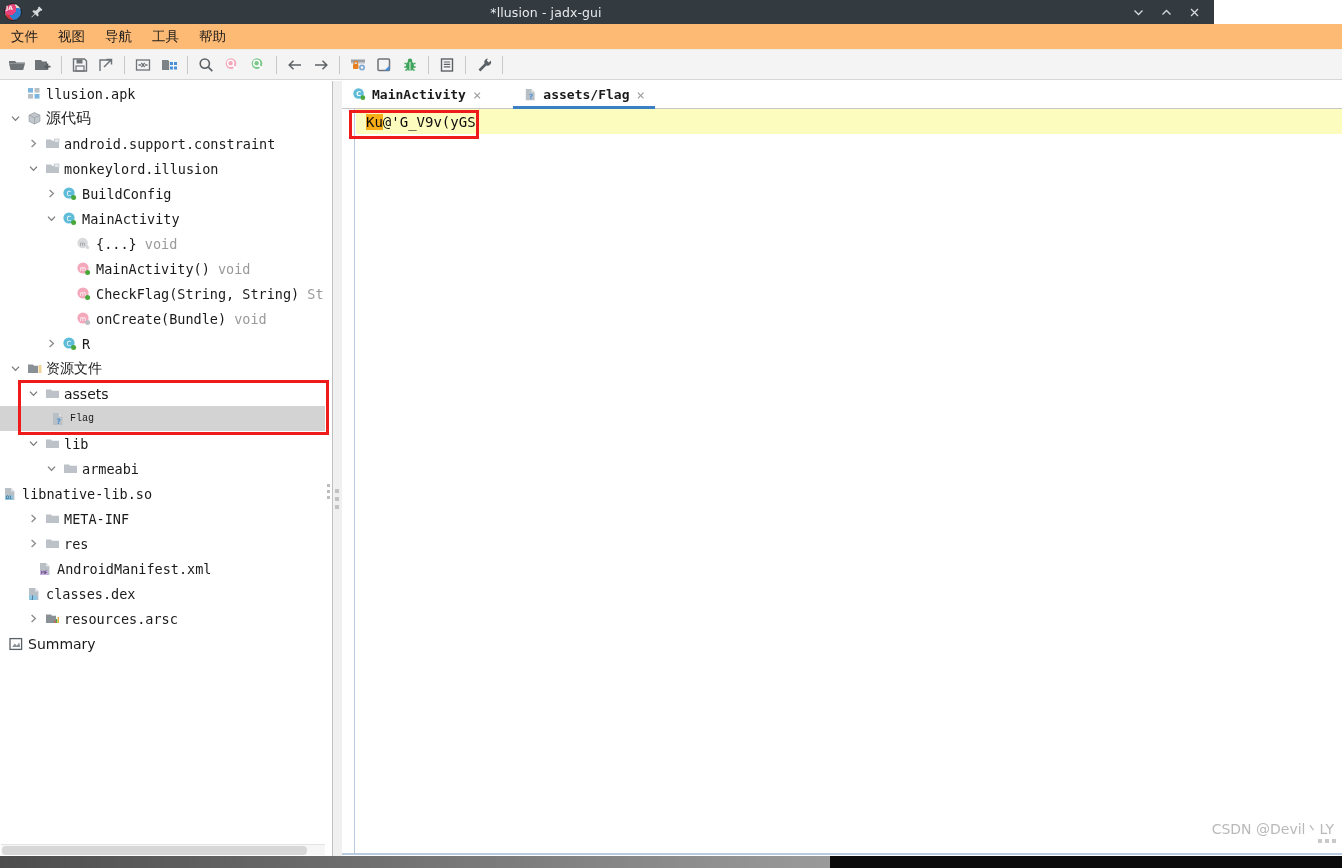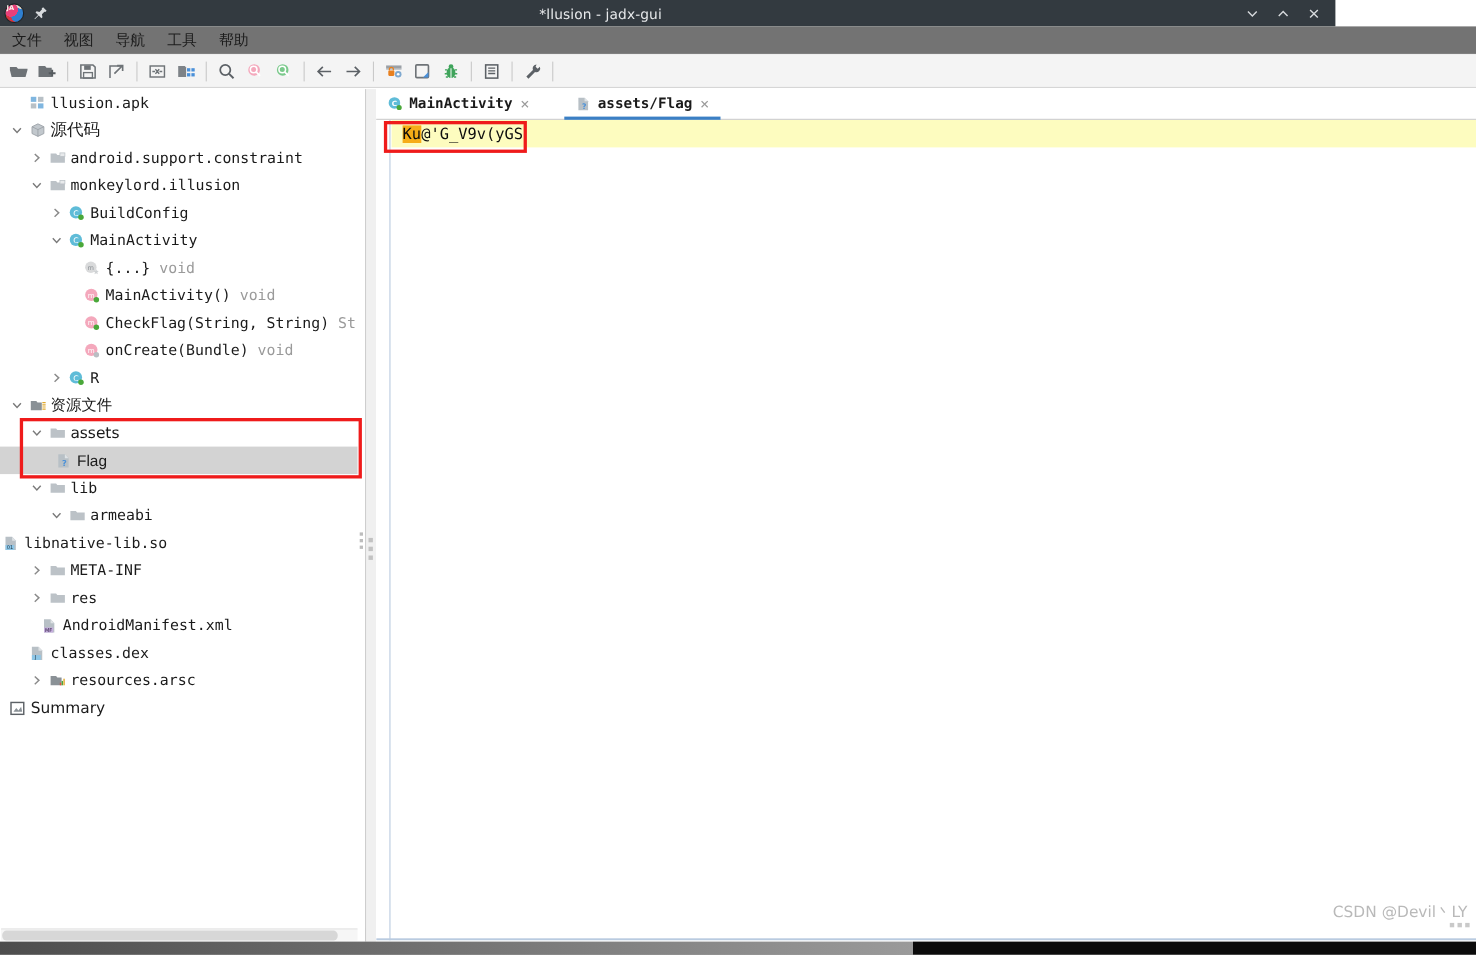--- a/index.html
+++ b/index.html
@@ -40,21 +40,21 @@
   .wincontrols { display: flex; align-items: center; gap: 0; padding-right: 6px; }
   .wbtn {
     width: 28px; height: 24px; display: flex; align-items: center; justify-content: center;
     color: #d6d9dc;
   }
   .wbtn svg { display: block; }
 
   
   .menubar {
     position: absolute; left: 0; top: 24px; width: 1342px; height: 26px;
-    background: #737373; display: flex; align-items: center;
+    background: #fdba74; display: flex; align-items: center;
     border-bottom: 1px solid #eee;
   }
   .menuitem {
     font-size: 13.5px; color: #1c1c1c; padding: 3px 9px; margin-left: 2px;
     font-family: "DejaVu Sans", sans-serif;
   }
 
   
   .toolbar {
     position: absolute; left: 0; top: 50px; width: 1342px; height: 30px;
@@ -526,21 +526,21 @@
       </div>
 
       <div class="trow selected" style="padding-left:48px">
         <div class="ticon">
           <svg width="16" height="16" viewBox="0 0 16 16">
             <path d="M3 2h6l3.4 3.4V14H3z" fill="#b8c0c6"></path>
             <path d="M9 2v3.5h3.4z" fill="#dfe3e6"></path>
             <text x="8.6" y="12.6" font-size="7.5" fill="#4a90d9" text-anchor="middle" font-family="DejaVu Sans" font-weight="bold">?</text>
           </svg>
         </div>
-        <div class="tlabel" style="font-family:Liberation Sans, sans-serif;font-size:14px">Flag</div>
+        <div class="tlabel" style="font-family:Liberation Mono, monospace;font-size:10px">Flag</div>
       </div>
 
       <div class="trow" style="padding-left:24px">
         <div class="twist">
           <svg width="11" height="11" viewBox="0 0 11 11">
               <path d="M2 3.6L5.5 7.4 9 3.6" stroke="#7a7a7a" stroke-width="1.3" fill="none"></path>
             </svg>
         </div>
         <div class="ticon">
           <svg width="15" height="15" viewBox="0 0 15 15">

